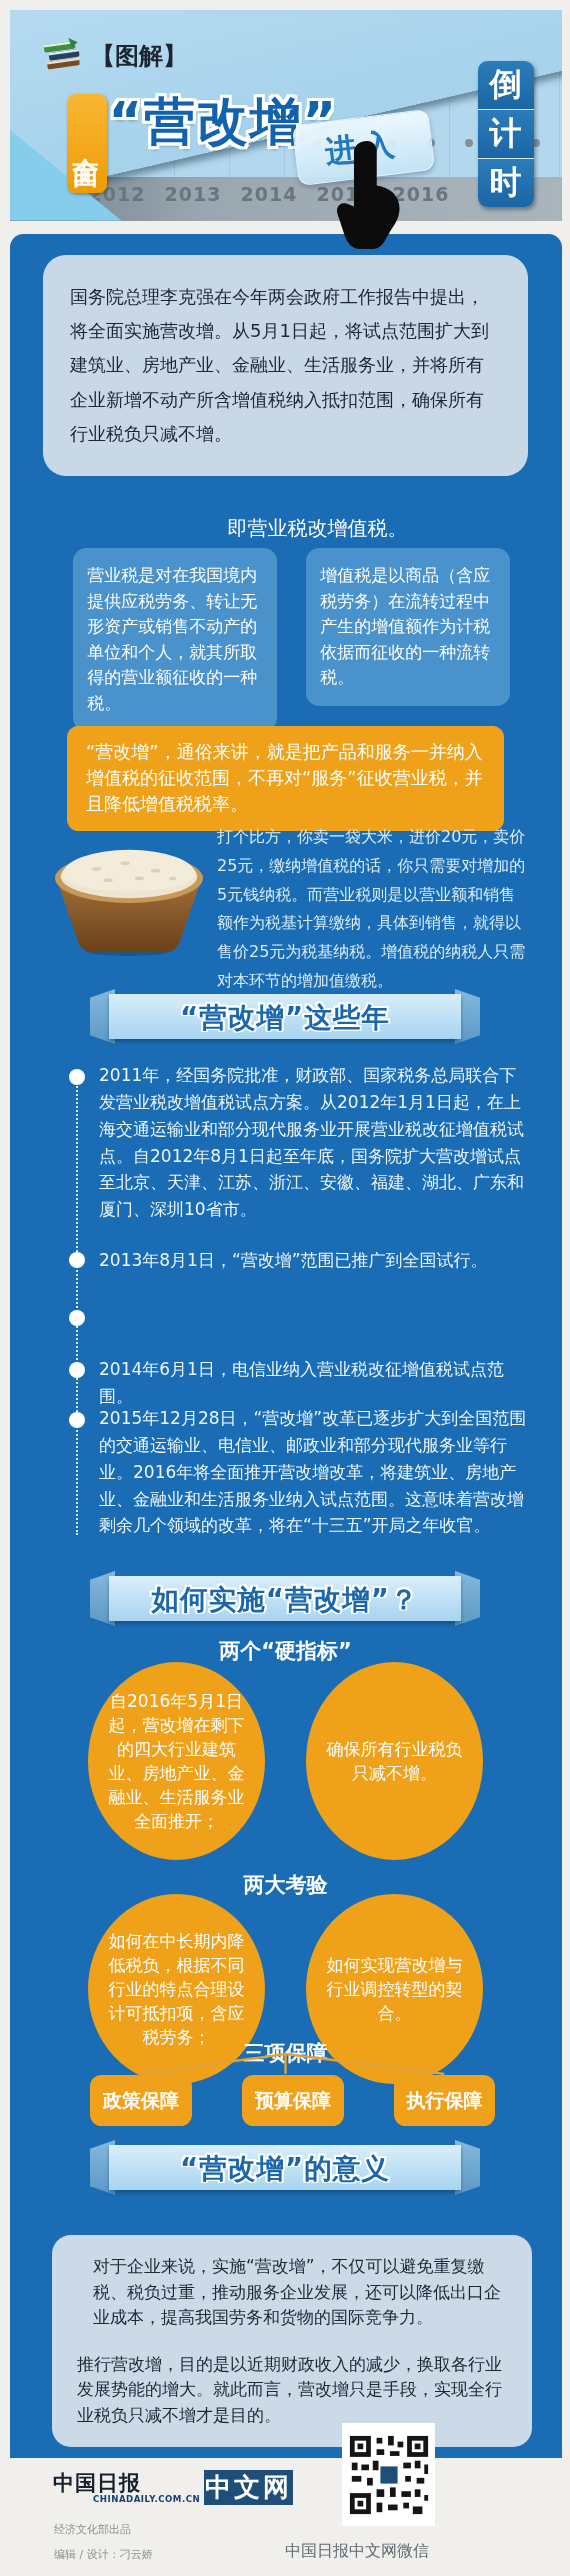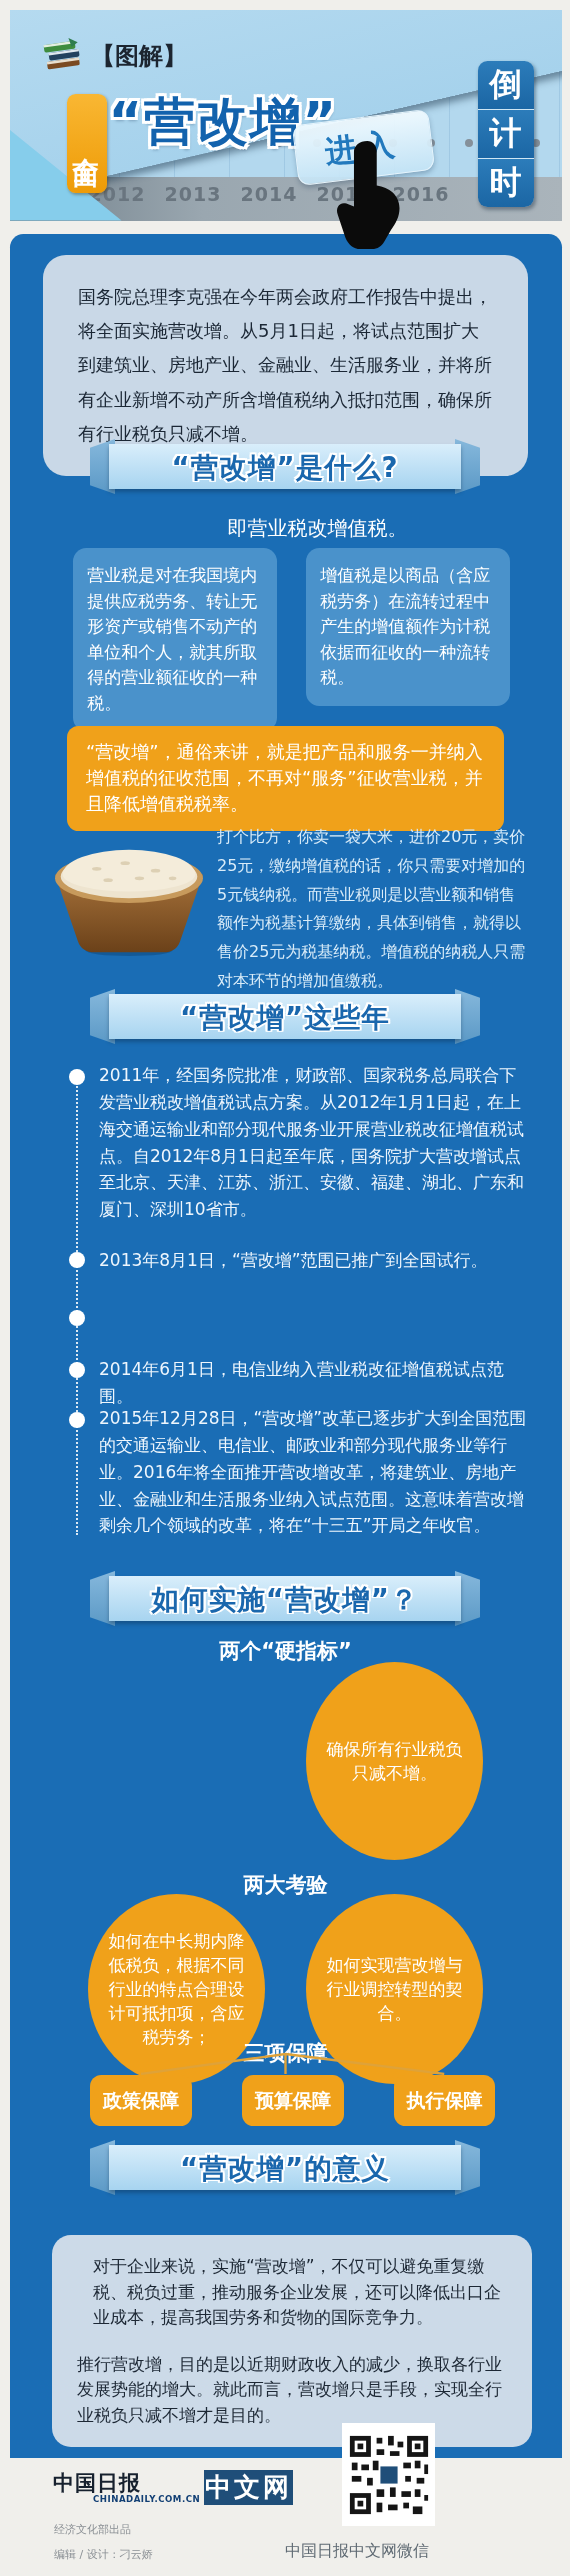--- a/index.html
+++ b/index.html
@@ -40,21 +40,21 @@
   .cd-cell{width:56px;height:48px;background:linear-gradient(180deg,#2c7cba,#1b66a4);
      border-bottom:1.9px solid #cfe6f4;display:flex;align-items:center;justify-content:center;
      color:#fff;font-size:32px;font-weight:bold;}
   .cd-cell:last-child{border-bottom:none;}
   .hand{position:absolute;left:335px;top:139px;width:74px;height:112px;z-index:30;}
 
   
   .body-blue{position:absolute;left:9.5px;top:234px;width:552px;height:2224px;background:#1a6db5;
      border-radius:13.3px 13.3px 0 0;}
   .abs{position:absolute;}
-  .intro-card{left:43px;top:255px;width:485px;box-sizing:border-box;padding:25px 35px;
+  .intro-card{left:43px;top:255px;width:485px;box-sizing:border-box;padding:25px 27px;
      background:#c9d8e7;border-radius:23px;font-size:18px;line-height:1.9;color:#1b2735;}
   .ribbon{position:absolute;left:90px;width:390px;height:55px;}
   .ribbon .fold{position:absolute;top:0;bottom:0;width:25px;background:linear-gradient(180deg,#86b8dc,#5b99c6);}
   .ribbon .fl{left:0;clip-path:polygon(100% 0,100% 100%,0 84%,0 16%);}
   .ribbon .fr{right:0;clip-path:polygon(0 0,0 100%,100% 84%,100% 16%);}
   .ribbon .mid{position:absolute;left:19px;right:19px;top:4.8px;bottom:4.8px;
      background:linear-gradient(180deg,#d9eefb,#a7d4f0);box-shadow:0 2.9px 3.8px rgba(15,45,75,.4);}
   .ribbon .rtxt{position:absolute;left:0;right:0;top:50%;transform:translateY(-50%);
      text-align:center;font-size:27.6px;font-weight:bold;color:#1a67ad;letter-spacing:1px;
      text-shadow:-1.9px -1.9px 0 #fff,1.9px -1.9px 0 #fff,-1.9px 1.9px 0 #fff,1.9px 1.9px 0 #fff,0 -1.9px 0 #fff,0 1.9px 0 #fff,-1.9px 0 0 #fff,1.9px 0 0 #fff;}
@@ -156,26 +156,20 @@
   <div class="hand">
     <svg width="74" height="112" viewBox="0 0 78 118">
       <path fill="#0b0b0b" d="M34 2c6 0 10 5 10 11v36c13 2 24 10 24 24 0 9-4 16-9 23l-7 12c-3 5-7 8-13 8H27c-8 0-13-5-16-12L3 80c-3-8 2-14 9-12l8 3V13C20 7 26 2 34 2z"></path>
     </svg>
   </div>
 
   <div class="body-blue"></div>
 
   <div class="abs intro-card">国务院总理李克强在今年两会政府工作报告中提出，将全面实施营改增。从5月1日起，将试点范围扩大到建筑业、房地产业、金融业、生活服务业，并将所有企业新增不动产所含增值税纳入抵扣范围，确保所有行业税负只减不增。</div>
 
-  <div class="ribbon" style="top:439px">
-    <div class="fold fl"></div>
-    <div class="fold fr"></div>
-    <div class="mid"></div>
-    <div class="rtxt">“营改增”是什么?</div>
-  </div>
 
   <div class="abs subtitle" style="top:515px">即营业税改增值税。</div>
 
   <div class="abs info-card" style="left:67px;top:548px;min-height:128px">营业税是对在我国境内提供应税劳务、转让无形资产或销售不动产的单位和个人，就其所取得的营业额征收的一种税。</div>
   <div class="abs info-card" style="left:300px;top:548px;min-height:128px">增值税是以商品（含应税劳务）在流转过程中产生的增值额作为计税依据而征收的一种流转税。</div>
 
   <div class="abs orange-note">“营改增”，通俗来讲，就是把产品和服务一并纳入增值税的征收范围，不再对“服务”征收营业税，并且降低增值税税率。</div>
 
   <div class="abs" style="left:49px;top:829px">
     <svg width="160" height="128" viewBox="0 0 168 135">
@@ -221,20 +215,21 @@
   <div class="abs tl-item" style="top:1405px">2015年12月28日，“营改增”改革已逐步扩大到全国范围的交通运输业、电信业、邮政业和部分现代服务业等行业。2016年将全面推开营改增改革，将建筑业、房地产业、金融业和生活服务业纳入试点范围。这意味着营改增剩余几个领域的改革，将在“十三五”开局之年收官。</div>
 
   <div class="ribbon" style="top:1571px">
     <div class="fold fl"></div>
     <div class="fold fr"></div>
     <div class="mid"></div>
     <div class="rtxt">如何实施“营改增”？</div>
   </div>
 
   <div class="abs group-label" style="top:1637px">两个“硬指标”</div>
+  <div class="abs o-circle" style="left:88px;top:1662px;height:198px">自2016年5月1日起，营改增在剩下的四大行业建筑业、房地产业、金融业、生活服务业全面推开；</div>
   <div class="abs o-circle" style="left:306px;top:1662px;height:198px">确保所有行业税负只减不增。</div>
 
   <div class="abs group-label" style="top:1871px">两大考验</div>
   <div class="abs o-circle" style="left:88px;top:1894px;height:190px">如何在中长期内降低税负，根据不同行业的特点合理设计可抵扣项，含应税劳务；</div>
   <div class="abs o-circle" style="left:306px;top:1894px;height:190px">如何实现营改增与行业调控转型的契合。</div>
 
   <div class="abs group-label" style="top:2039px">三项保障</div>
   <div class="abs" style="left:84px;top:2052px">
     <svg width="403" height="23" viewBox="0 0 424 24">
       <path d="M212 2 L60 23 M212 2 L212 23 M212 2 L379 23" stroke="#dfa238" stroke-width="2.5" fill="none"></path>

